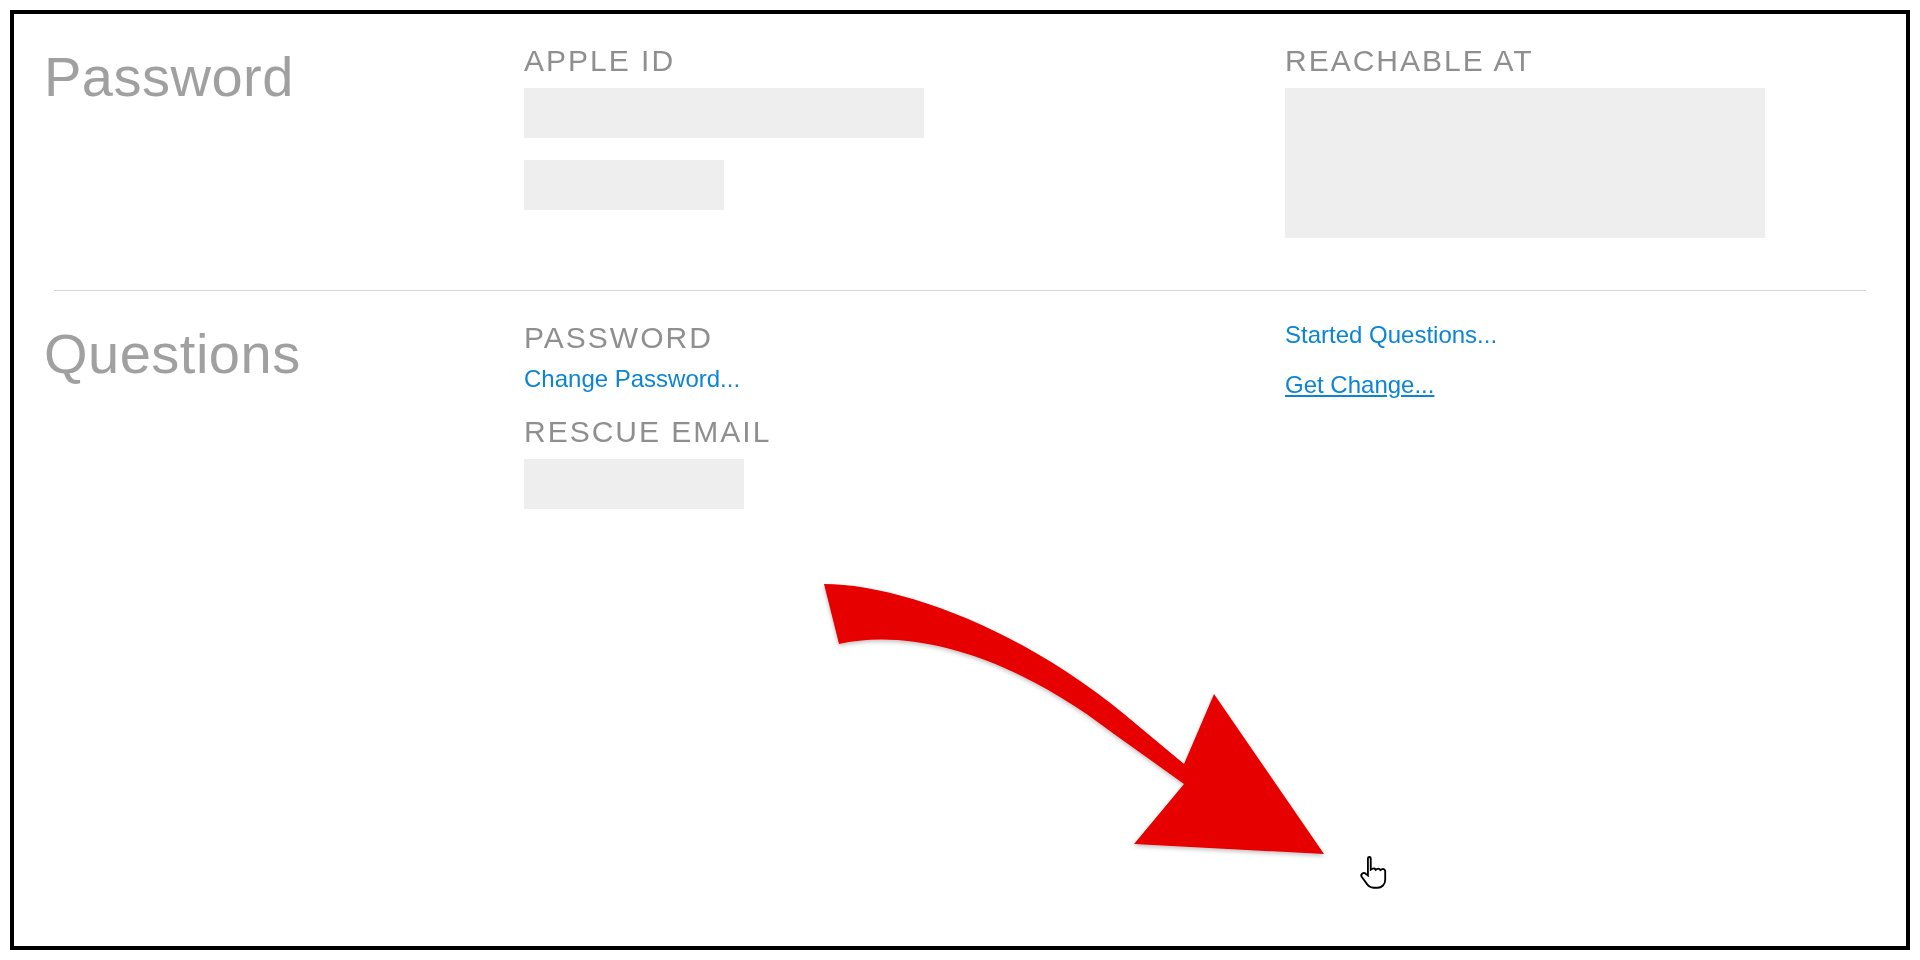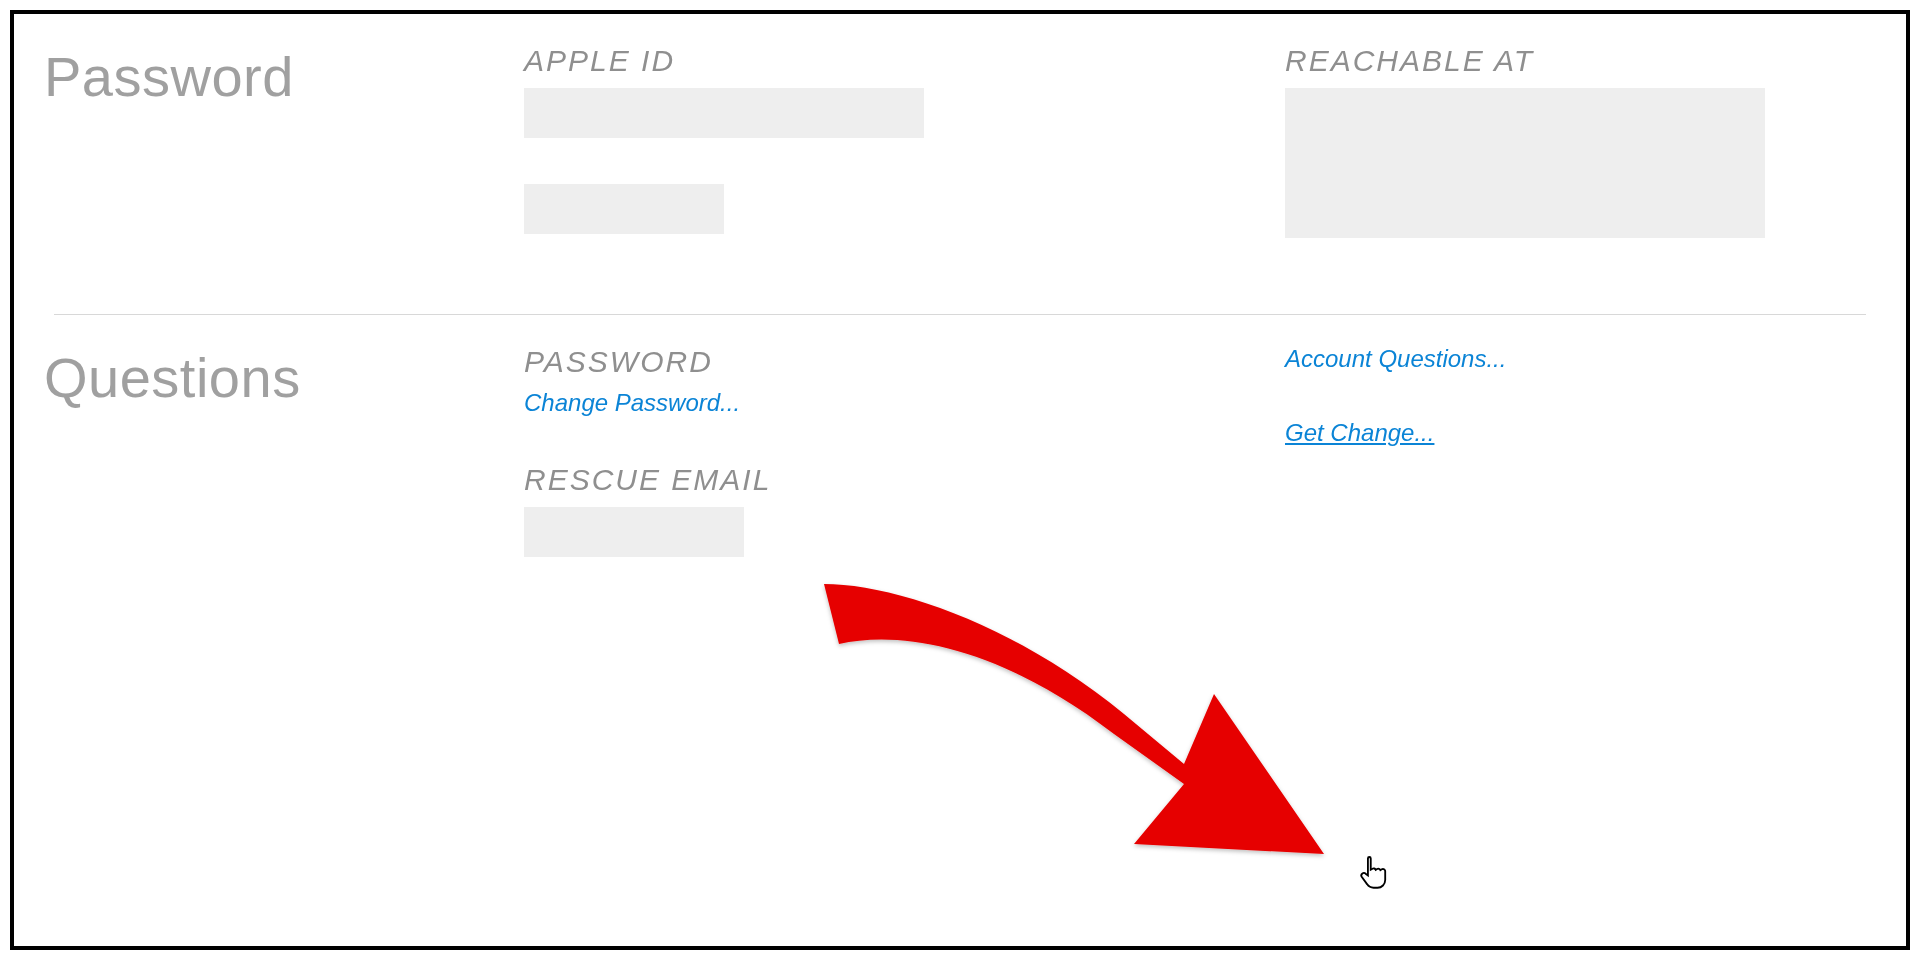--- a/index.html
+++ b/index.html
@@ -2,21 +2,21 @@
 <html><head>
 <meta charset="utf-8">
 <style>
   html,body{margin:0;padding:0;width:1920px;height:960px;background:#fff;font-family:-apple-system,"Helvetica Neue",Helvetica,Arial,sans-serif;}
   .panel{box-sizing:border-box;border:4px solid #000;width:1900px;height:940px;margin:10px;position:relative;background:#fff;overflow:hidden;}
   .row{display:flex;padding:30px 40px 30px 30px;}
   .divider{height:1px;background:#d8d8d8;margin:0 40px;}
   .sec-title{flex:0 0 480px;font-size:56px;font-weight:300;color:#a0a0a0;letter-spacing:0.5px;}
   .cols{flex:1;display:flex;gap:180px;}
   .col{flex:1;}
-  .field{margin-bottom:46px;font-style:italic;}
+  .field{margin-bottom:22px;}
   .label{font-size:30px;font-weight:400;color:#8f8f8f;letter-spacing:2px;margin-bottom:10px;text-transform:uppercase;}
   .redacted{background:#eeeeee;}
   .r-apple{width:400px;height:50px;}
   .r-bday{width:200px;height:50px;}
   .r-reach{width:480px;height:150px;}
   .r-rescue{width:220px;height:50px;}
   a.action{color:#0b84d6;font-size:24px;text-decoration:none;display:inline-block;}
   a.action.hover{text-decoration:underline;}
   .desc{color:#111;font-size:34px;line-height:1.35;margin:4px 0 8px 0;}
   
@@ -60,21 +60,21 @@
           <div class="label">PASSWORD</div>
           <a href="#" class="action">Change Password...</a>
         </div>
         <div class="field">
           <div class="label">RESCUE EMAIL</div>
           <div class="redacted r-rescue"></div>
         </div>
       </div>
       <div class="col">
         <div class="field">
-          <a href="#" class="action">Account Questions...</a>
+          <a href="#" class="action">Started Questions...</a>
         </div>
         <div class="field">
           <a href="#" class="action hover">Get Change...</a>
         </div>
       </div>
     </div>
   </div>
 
   <svg class="arrow" viewBox="0 0 560 300">
     <defs>

